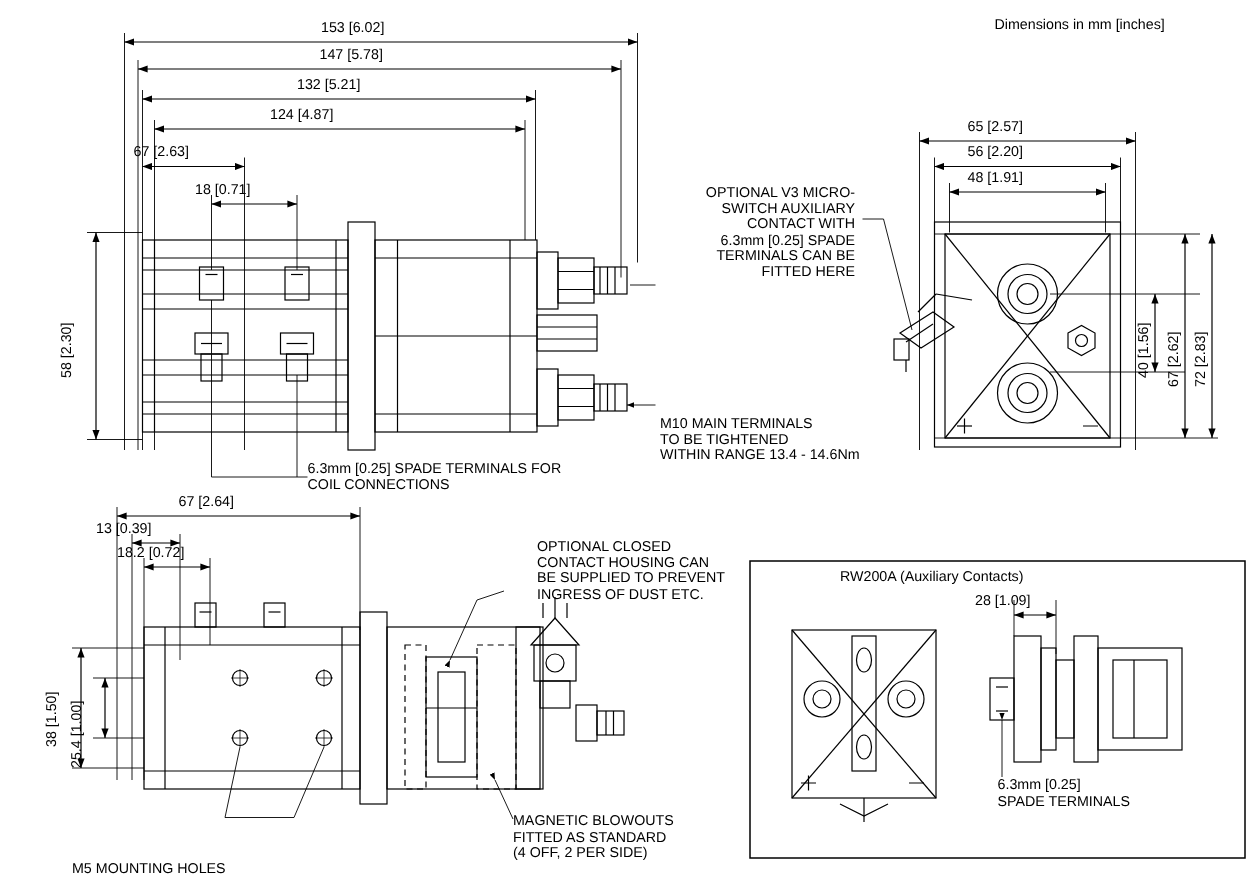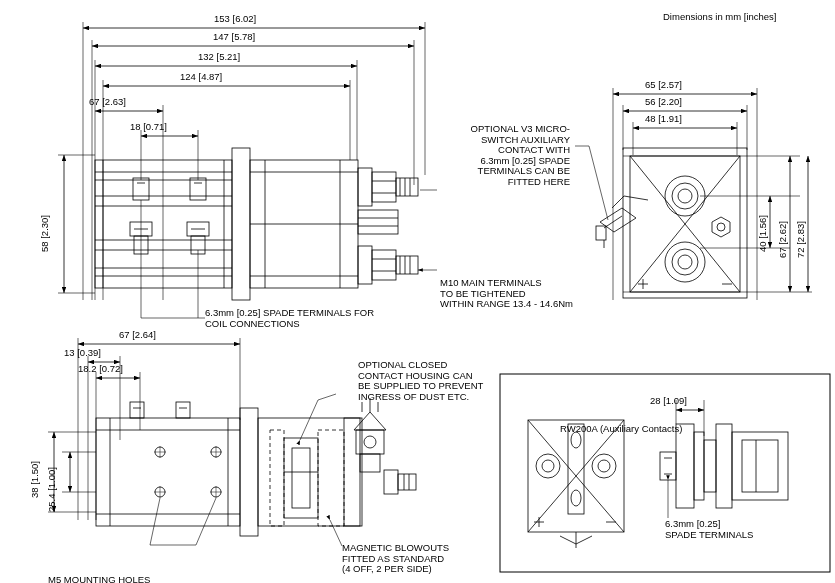--- a/index.html
+++ b/index.html
@@ -315,18 +315,18 @@
 <div class="lbl" style="left:48px; top:543px;margin-top:32px;">M5 MOUNTING HOLES
 (4 OFF PER SIDE)</div>
 <div class="lbl" style="left:333px; top:360px;margin-left:25px;">OPTIONAL CLOSED
 CONTACT HOUSING CAN
 BE SUPPLIED TO PREVENT
 INGRESS OF DUST ETC.</div>
 <div class="lbl" style="left:342px; top:543px;">MAGNETIC BLOWOUTS
 FITTED AS STANDARD
 (4 OFF, 2 PER SIDE)</div>
 
-<div class="lbl c" style="left:560px; top:380px; width:220px;margin-top:44px;">RW200A (Auxiliary Contacts)</div>
+<div class="lbl c" style="left:560px; top:380px; width:220px;">RW200A (Auxiliary Contacts)</div>
 <div class="lbl c" style="left:650px; top:396px; width:80px;">28 [1.09]</div>
 <div class="lbl" style="left:665px; top:519px;">6.3mm [0.25]
 SPADE TERMINALS</div>
 
 </div>
 
 </body></html>

